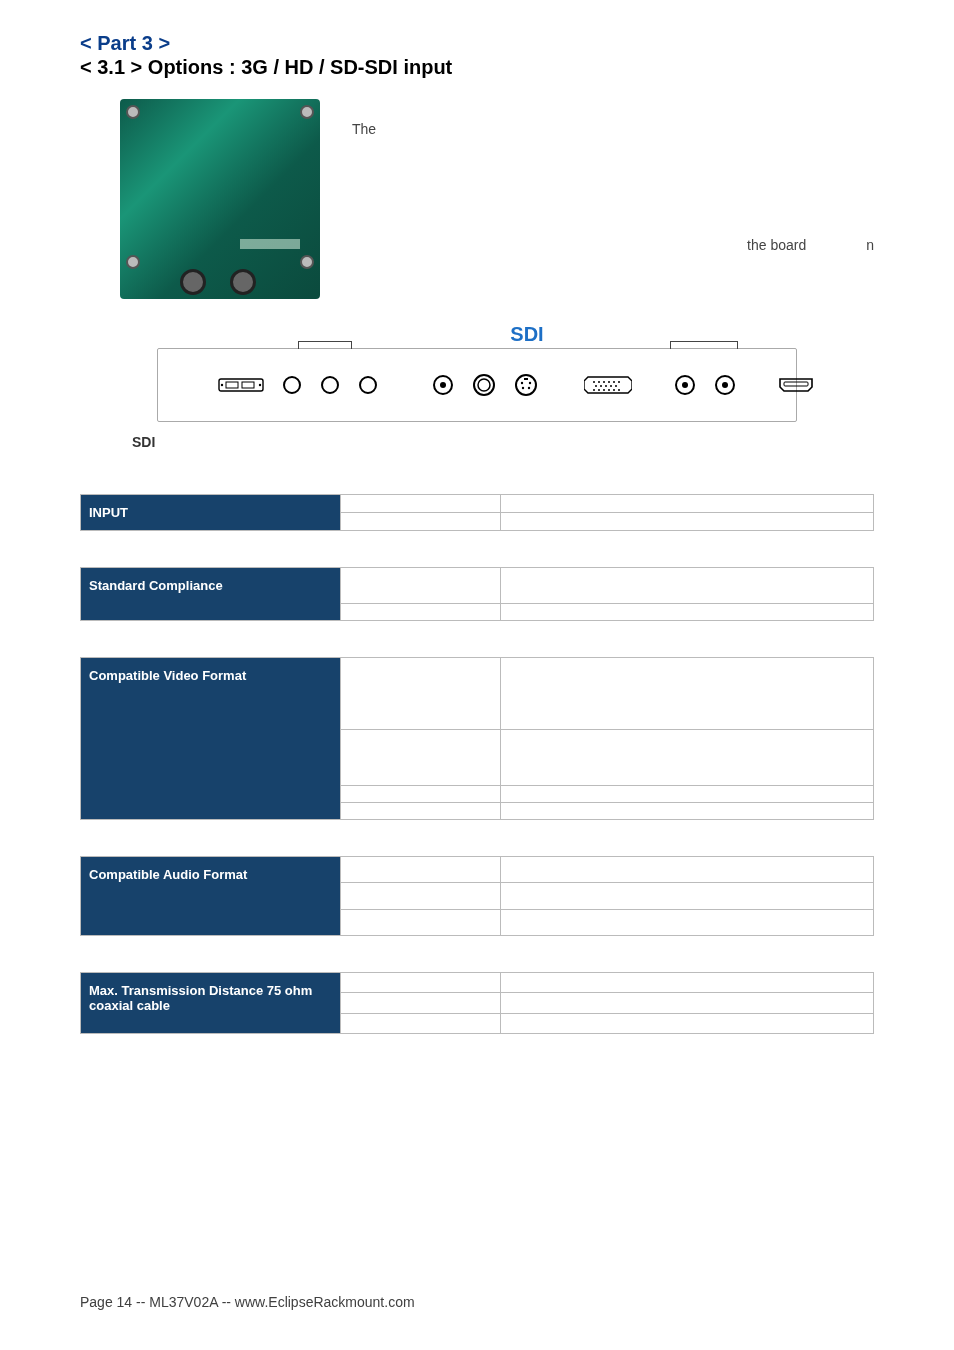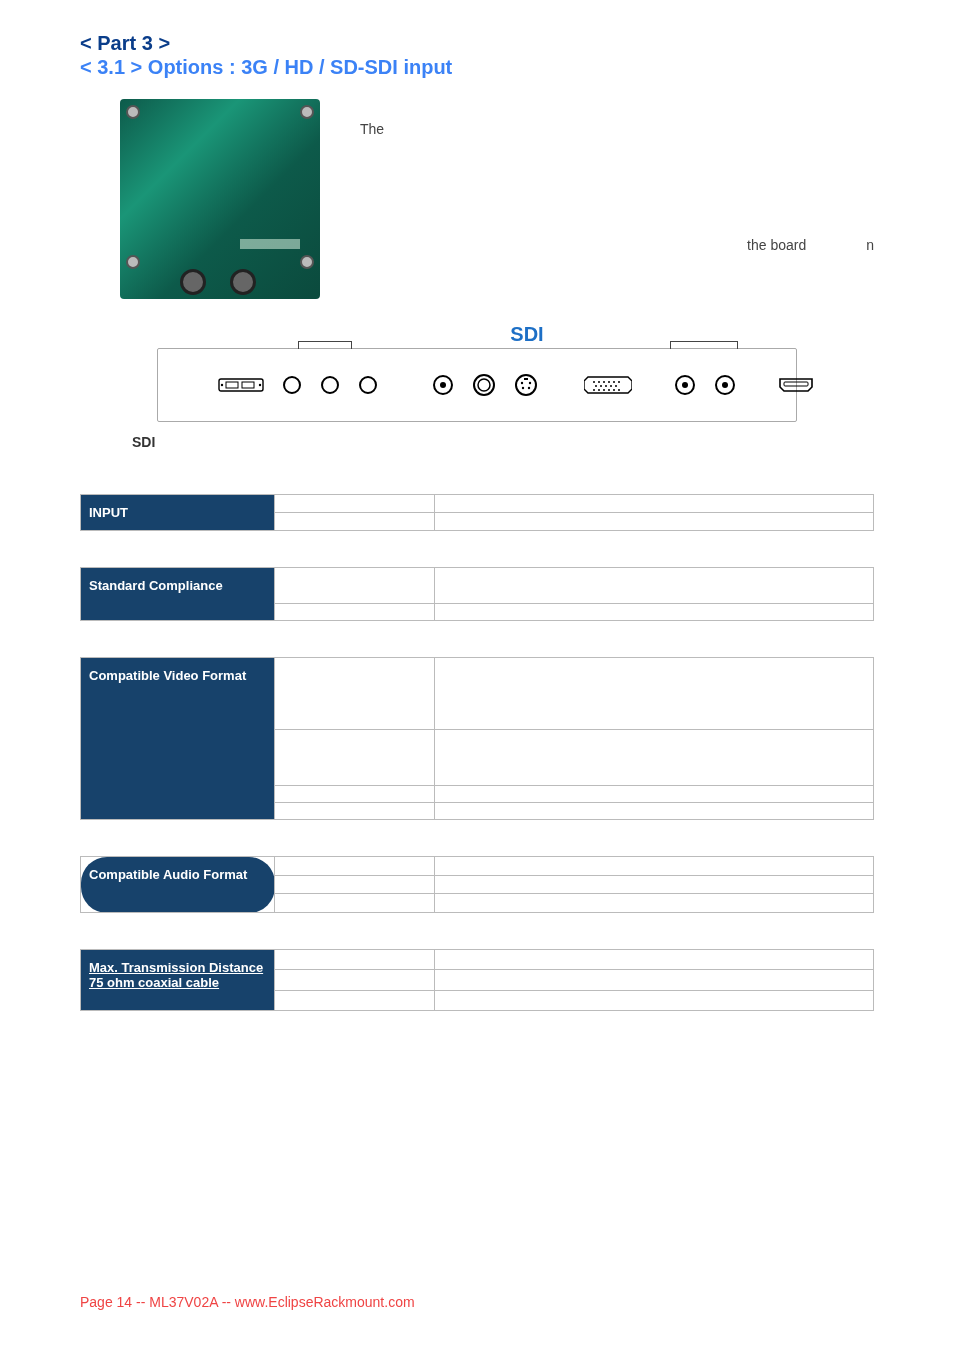--- a/index.html
+++ b/index.html
@@ -14,28 +14,28 @@
   .page {
     padding: 32px 80px 20px 80px;
   }
   .part-heading {
     color: #0a3d8a;
     font-weight: bold;
     font-size: 20px;
     margin-bottom: 1px;
   }
   .sub-heading {
-    color: #3b82f6;
+    color: #000000;
     font-weight: bold;
     font-size: 20px;
     margin-bottom: 20px;
   }
   .intro-row {
     display: flex;
-    gap: 40px;
+    gap: 32px;
     margin-bottom: 24px;
   }
   .board-img {
     width: 200px;
     height: 200px;
     background: linear-gradient(135deg, #0d5a4a 0%, #1a9577 30%, #0d5a4a 60%, #0b4a3d 100%);
     border-radius: 4px;
     position: relative;
     flex-shrink: 0;
     margin-left: 40px;
@@ -88,32 +88,32 @@
     width: 100%;
     border-collapse: collapse;
     margin-bottom: 36px;
     font-size: 13px;
   }
   .spec-table td { border: 1px solid #bbb; vertical-align: top; }
   .spec-table .hd {
     background: #17426b;
     color: #fff;
     font-weight: bold;
-    width: 194px;
+    width: 260px;
     padding: 10px 8px;
   }
   .spec-table .k { width: 160px; padding: 8px 10px; color:#fff; }
   .spec-table .v { padding: 8px 10px; color:#fff; }
   .spec-table .k, .spec-table .v { background:#fff; }
   .footer {
     position: absolute;
     bottom: 40px;
     left: 80px;
     font-size: 14px;
-    color: #ef4444;
+    color: #404040;
   }
   .sdi-wrap{ position:relative; width:640px; margin: 0 auto 0 auto;}
 </style>
 </head>
 <body>
 
 <div class="page">
   <div class="part-heading">&lt; Part 3 &gt;</div>
   <div class="sub-heading">&lt; 3.1 &gt; Options : 3G / HD / SD-SDI input</div>
 
@@ -287,39 +287,39 @@
     <tr>
       <td class="k"></td>
       <td class="v"></td>
     </tr>
   </tbody>
     </table>
 
   <table class="spec-table">
     <tbody>
         <tr>
-      <td class="hd" rowspan="3" style="padding-bottom:30px;border-radius:26px;">Compatible Audio Format</td>
-      <td class="k"></td>
-      <td class="v"></td>
-    </tr>
-    <tr>
-      <td class="k"></td>
-      <td class="v"></td>
-    </tr>
-    <tr>
-      <td class="k"></td>
-      <td class="v"></td>
-    </tr>
-  </tbody>
-    </table>
-
-  <table class="spec-table">
-    <tbody>
-        <tr>
-      <td class="hd" rowspan="3" style="padding-bottom:20px;text-decoration:underline;">Max. Transmission Distance 75 ohm coaxial cable</td>
+      <td class="hd" rowspan="3" style="padding-bottom:53px;">Compatible Audio Format</td>
+      <td class="k"></td>
+      <td class="v"></td>
+    </tr>
+    <tr>
+      <td class="k"></td>
+      <td class="v"></td>
+    </tr>
+    <tr>
+      <td class="k"></td>
+      <td class="v"></td>
+    </tr>
+  </tbody>
+    </table>
+
+  <table class="spec-table">
+    <tbody>
+        <tr>
+      <td class="hd" rowspan="3" style="padding-bottom:20px;">Max. Transmission Distance 75 ohm coaxial cable</td>
       <td class="k"></td>
       <td class="v"></td>
     </tr>
     <tr>
       <td class="k"></td>
       <td class="v"></td>
     </tr>
     <tr>
       <td class="k"></td>
       <td class="v"></td>

